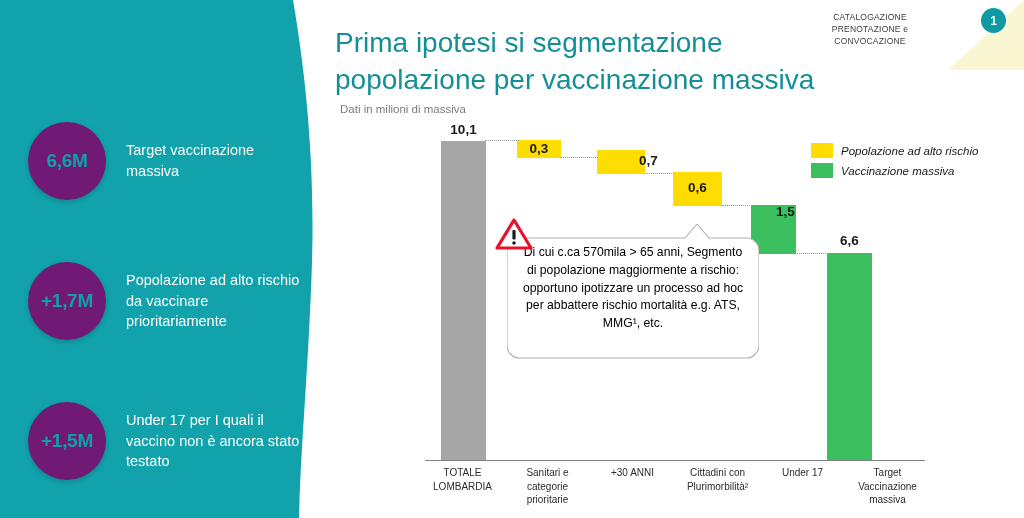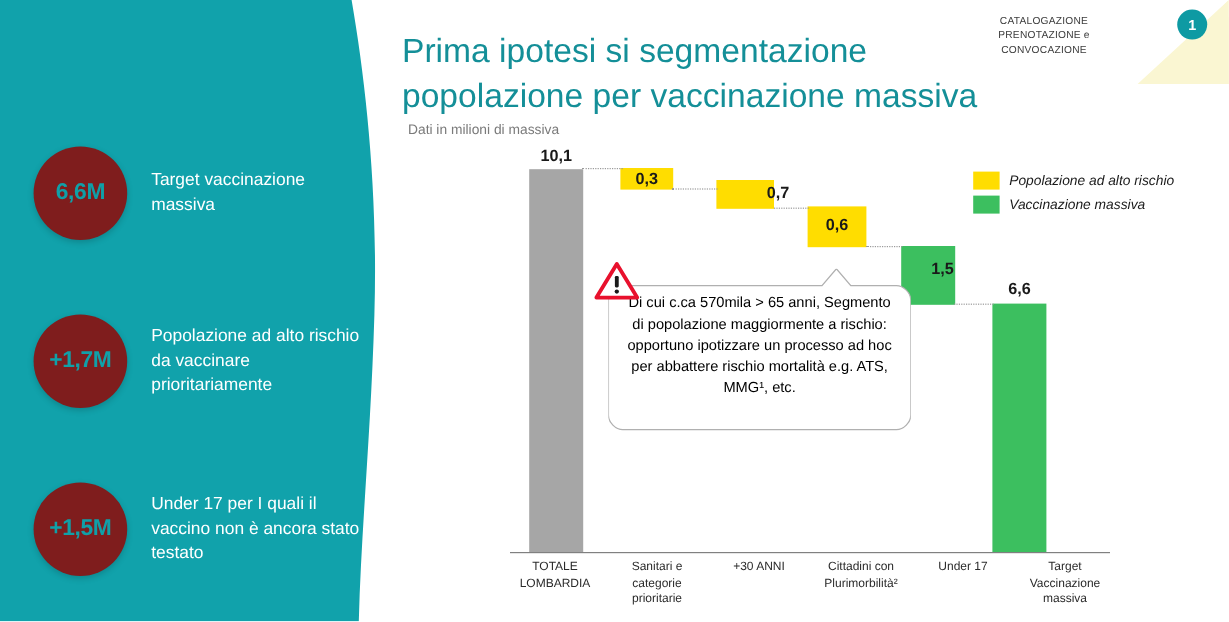--- a/index.html
+++ b/index.html
@@ -25,21 +25,21 @@
 
   .kpi-row {
     position: absolute;
     display: flex;
     align-items: center;
     z-index: 3;
   }
   .kpi-circle {
     width: 78px; height: 78px;
     border-radius: 50%;
-    background: #7f1d1d;
+    background: #701a75;
     box-shadow: 0 2px 5px rgba(0,0,0,0.18);
     display: flex; align-items: center; justify-content: center;
     flex: 0 0 auto;
   }
   .kpi-circle span {
     color: #10a0a8;
     font-weight: bold;
     font-size: 19px;
     letter-spacing: -0.3px;
   }
@@ -252,21 +252,21 @@
   <div class="bar bar-yellow" style="left:517px; top:140px; width:44px; height:18px;"></div>
   <div class="bar bar-yellow" style="left:597px; top:150px; width:48px; height:24px;"></div>
   <div class="bar bar-yellow" style="left:673px; top:172px; width:49px; height:34px;"></div>
   <div class="bar bar-green" style="left:751px; top:205px; width:45px; height:49px;"></div>
   <div class="bar bar-green" style="left:827px; top:253px; width:45px; height:207px;"></div>
 
   <div class="bar-label" style="left:441px; top:122px; width:45px;">10,1</div>
   <div class="bar-label inside" style="left:517px; top:141px; width:44px;">0,3</div>
   <div class="bar-label inside" style="left:597px; top:153px; width:48px;padding-left:42px;">0,7</div>
   <div class="bar-label inside" style="left:673px; top:180px; width:49px;">0,6</div>
-  <div class="bar-label inside" style="left:751px; top:216px; width:69px;">1,5</div>
+  <div class="bar-label inside" style="left:751px; top:204px; width:69px;">1,5</div>
   <div class="bar-label" style="left:827px; top:233px; width:45px;">6,6</div>
 
   <div class="axis-line"></div>
   <div class="x-labels">
     <div class="x-label">TOTALE LOMBARDIA</div>
     <div class="x-label">Sanitari e categorie prioritarie</div>
     <div class="x-label">+30 ANNI</div>
     <div class="x-label">Cittadini con Plurimorbilità²</div>
     <div class="x-label">Under 17</div>
     <div class="x-label">Target Vaccinazione massiva</div>

